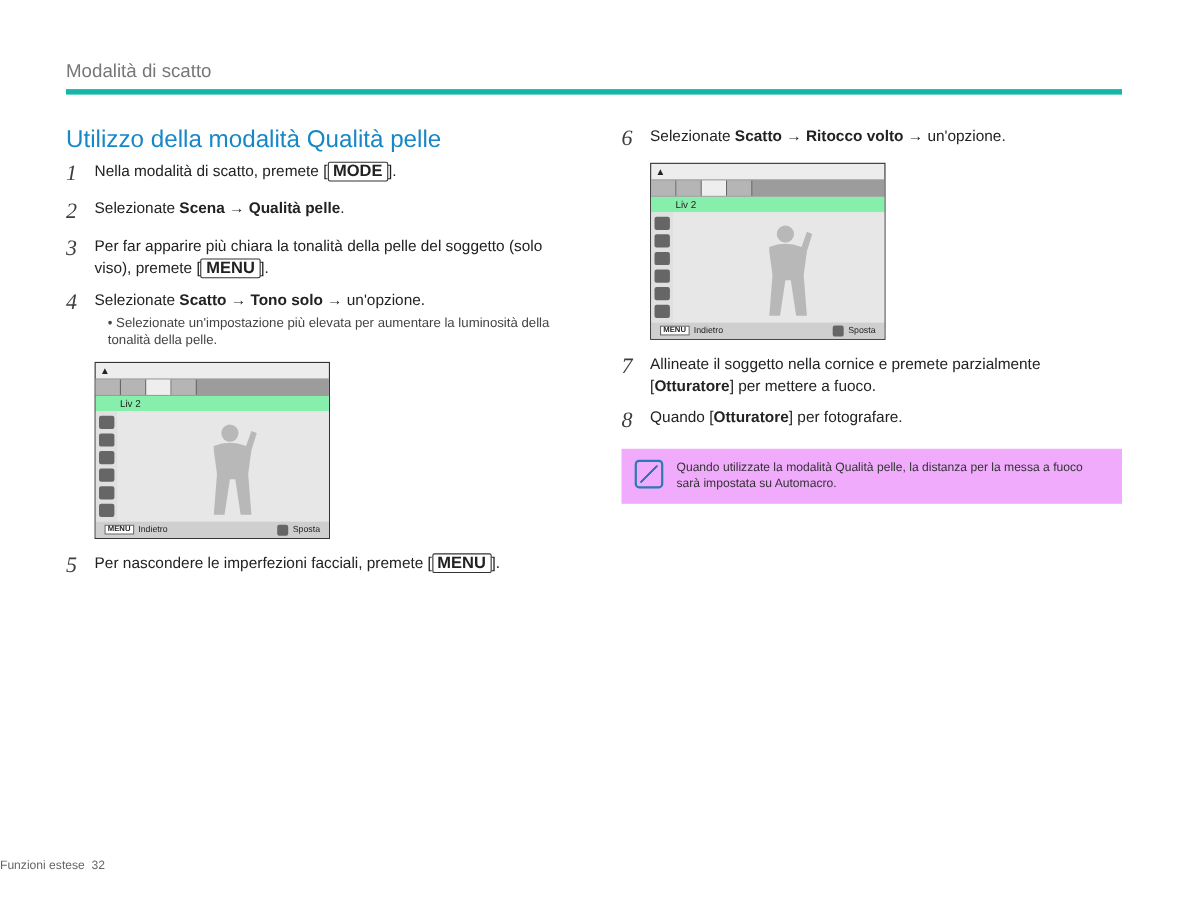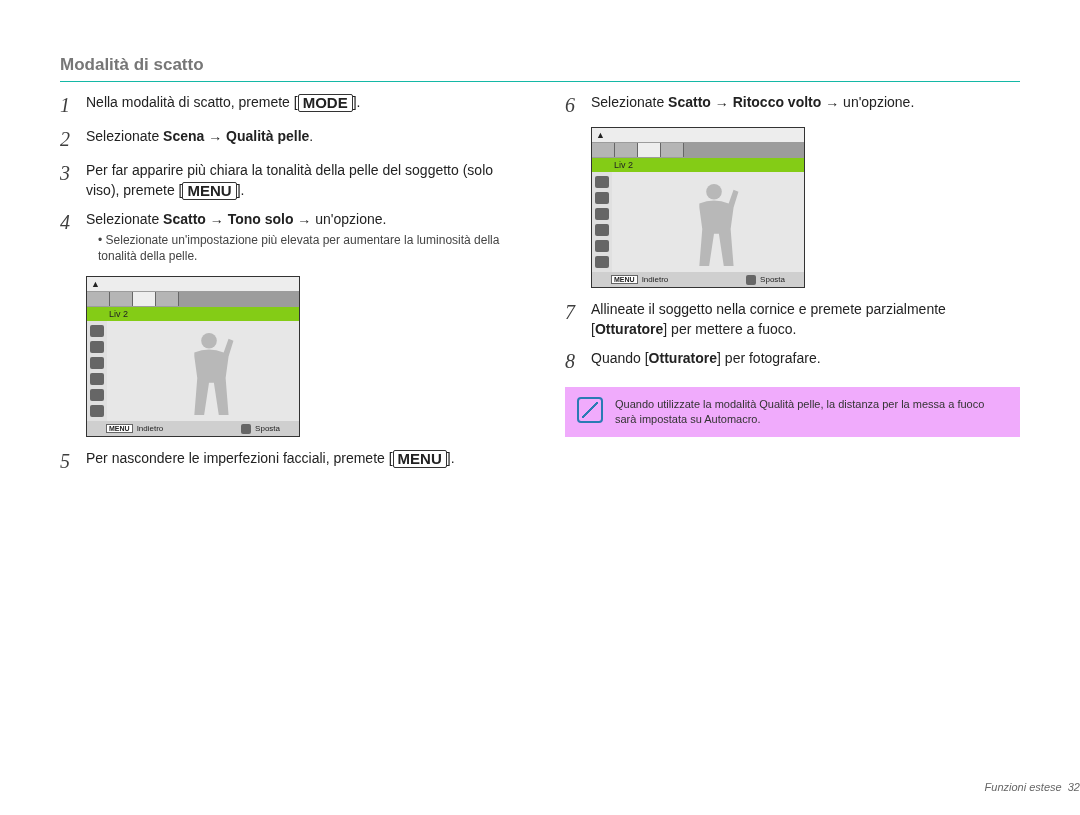--- a/index.html
+++ b/index.html
@@ -12,24 +12,24 @@
   }
   .page {
     padding: 55px 60px 30px 60px;
     box-sizing: border-box;
     height: 815px;
     position: relative;
   }
   .header-row {
     font-size: 17px;
     color: #777;
-    font-weight: 700;
-    border-bottom: 1px solid #14b8a6;
+    font-weight: 400;
+    border-bottom: 5px solid #14b8a6;
     padding-bottom: 6px;
-    margin-bottom: 11px;
+    margin-bottom: 28px;
   }
   .columns {
     display: flex;
     gap: 50px;
   }
   .col {
     flex: 1;
   }
   .section-title {
     color: #1787c7;
@@ -115,21 +115,21 @@
     justify-content: center;
     font-size: 9px;
     font-weight: 700;
     background: #b5b5b5;
   }
   .lcd .opt.sel {
     background: #eee;
   }
   .lcd .liv-row {
     height: 14px;
-    background: #84cc16;
+    background: #86efac;
     padding-left: 22px;
     line-height: 14px;
     font-size: 9px;
     color: #222;
   }
   .lcd .body-area {
     height: 100px;
     display: flex;
   }
   .lcd .sidebar {
@@ -157,21 +157,21 @@
     top: 8px;
     left: 35%;
     width: 70px;
     height: 88px;
   }
   .lcd .footer {
     height: 15px;
     background: #cfcfcf;
     display: flex;
     align-items: center;
-    padding: 0 19px;
+    padding: 0 8px;
     gap: 4px;
   }
   .lcd .menu-lbl {
     font-weight: 700;
     font-size: 7px;
     background: #fff;
     padding: 0 2px;
     border: 1px solid #666;
   }
   .lcd .ftxt {
@@ -210,35 +210,35 @@
   .note-text {
     font-size: 11px;
     color: #333;
     line-height: 1.35;
   }
   .footer-page {
     position: absolute;
     bottom: 22px;
     left: 0;
     right: 0;
-    text-align: right;
+    text-align: left;
     font-size: 11px;
     color: #666;
-    font-style: italic;
   }
 </style>
 </head>
 <body>
 
 <div class="page">
   <div class="header-row">Modalità di scatto</div>
 
   <div class="columns">
 
     <div class="col">
+      <h2 class="section-title">Utilizzo della modalità Qualità pelle</h2>
 
       <div class="step">
         <div class="step-num">1</div>
         <div class="step-body">
           <span>Nella modalità di scatto, premete [</span><span class="keycap">MODE</span><span>].</span>
         </div>
       </div>
 
       <div class="step">
         <div class="step-num">2</div>

